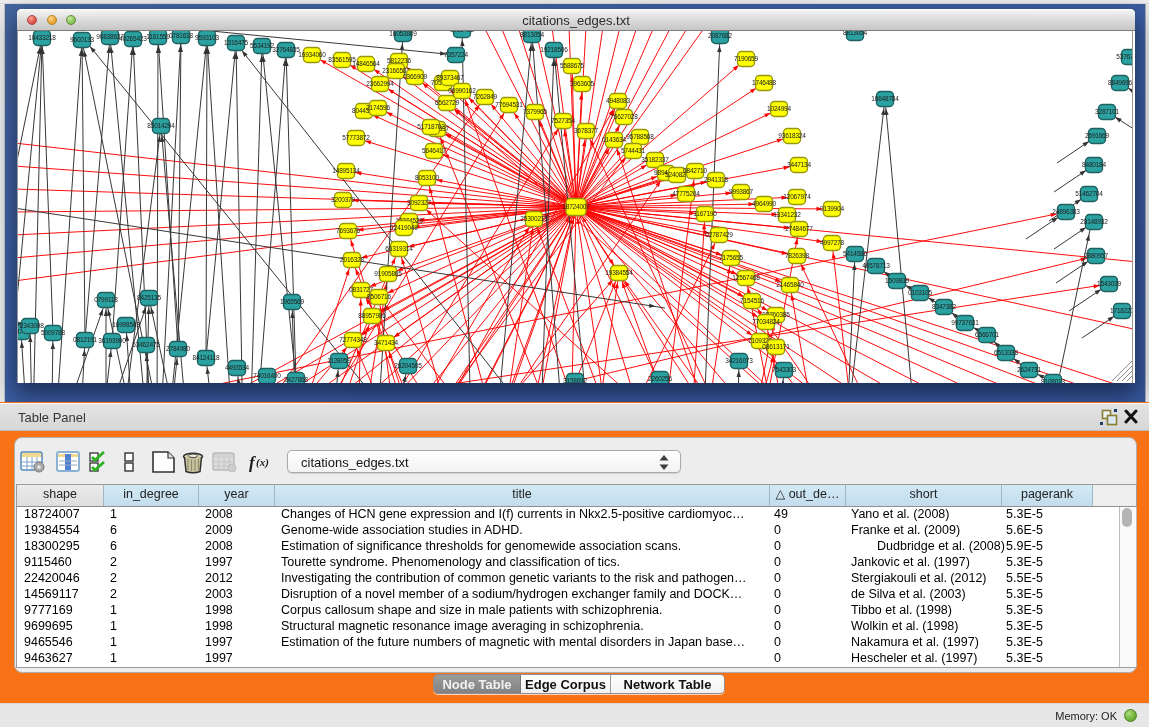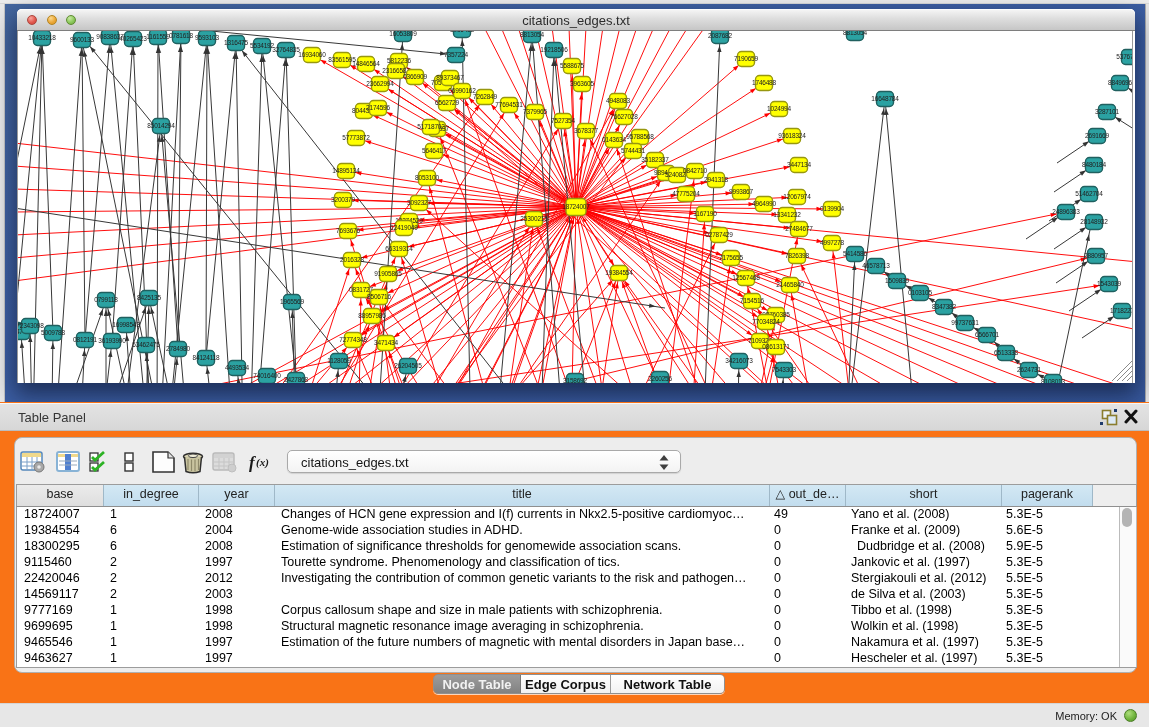--- a/index.html
+++ b/index.html
@@ -873,21 +873,21 @@
     <text x="238" y="17" font-family="Liberation Serif,serif" font-style="italic" font-weight="bold" font-size="11" fill="#1a1a1a">(x)</text>
   </svg>
   <div id="combo">
         <span class="t">citations_edges.txt</span>
     <svg width="12" height="17" style="position:absolute;right:10px;top:3px">
       <polygon points="6,1 10.5,6.5 1.5,6.5" fill="#3f3f3f"></polygon>
       <polygon points="6,16 10.5,10.5 1.5,10.5" fill="#3f3f3f"></polygon>
     </svg>
   </div>
   <div id="thead">
-    <div class="hc" style="left:0px;width:87px;background:linear-gradient(#ebebeb,#dedede)">base</div>
+    <div class="hc" style="left:0px;width:87px;background:linear-gradient(#ebebeb,#dedede)">shape</div>
     <div class="hc" style="left:87px;width:95px">in_degree</div>
     <div class="hc" style="left:182px;width:76px">year</div>
     <div class="hc" style="left:258px;width:495px">title</div>
     <div class="hc" style="left:753px;width:76px">△ out_de…</div>
     <div class="hc" style="left:829px;width:156px">short</div>
     <div class="hc" style="left:985px;width:91px">pagerank</div>
   </div>
   <div id="tbody"></div>
 </div>
 <div class="trow" style="top:506px">
@@ -895,33 +895,33 @@
 <span class="c" style="left:110px">1</span>
 <span class="c" style="left:205px">2008</span>
 <span class="c" style="left:281px">Changes of HCN gene expression and I(f) currents in Nkx2.5-positive cardiomyoc…</span>
 <span class="c" style="left:774px">49</span>
 <span class="c" style="left:851px">Yano et al. (2008)</span>
 <span class="c" style="left:1006px">5.3E-5</span>
 </div>
 <div class="trow" style="top:522px">
 <span class="c" style="left:24px">19384554</span>
 <span class="c" style="left:110px">6</span>
-<span class="c" style="left:205px">2004</span>
+<span class="c" style="left:205px">2009</span>
 <span class="c" style="left:281px">Genome-wide association studies in ADHD.</span>
 <span class="c" style="left:774px">0</span>
 <span class="c" style="left:851px">Franke et al. (2009)</span>
 <span class="c" style="left:1006px">5.6E-5</span>
 </div>
 <div class="trow" style="top:538px">
 <span class="c" style="left:24px">18300295</span>
 <span class="c" style="left:110px">6</span>
 <span class="c" style="left:205px">2008</span>
 <span class="c" style="left:281px">Estimation of significance thresholds for genomewide association scans.</span>
 <span class="c" style="left:774px">0</span>
-<span class="c" style="left:857px">Dudbridge et al. (2008)</span>
+<span class="c" style="left:877px">Dudbridge et al. (2008)</span>
 <span class="c" style="left:1006px">5.9E-5</span>
 </div>
 <div class="trow" style="top:554px">
 <span class="c" style="left:24px">9115460</span>
 <span class="c" style="left:110px">2</span>
 <span class="c" style="left:205px">1997</span>
 <span class="c" style="left:281px">Tourette syndrome. Phenomenology and classification of tics.</span>
 <span class="c" style="left:774px">0</span>
 <span class="c" style="left:851px">Jankovic et al. (1997)</span>
 <span class="c" style="left:1006px">5.3E-5</span>
@@ -932,20 +932,21 @@
 <span class="c" style="left:205px">2012</span>
 <span class="c" style="left:281px">Investigating the contribution of common genetic variants to the risk and pathogen…</span>
 <span class="c" style="left:774px">0</span>
 <span class="c" style="left:851px">Stergiakouli et al. (2012)</span>
 <span class="c" style="left:1006px">5.5E-5</span>
 </div>
 <div class="trow" style="top:586px">
 <span class="c" style="left:24px">14569117</span>
 <span class="c" style="left:110px">2</span>
 <span class="c" style="left:205px">2003</span>
+<span class="c" style="left:281px">Disruption of a novel member of a sodium/hydrogen exchanger family and DOCK…</span>
 <span class="c" style="left:774px">0</span>
 <span class="c" style="left:851px">de Silva et al. (2003)</span>
 <span class="c" style="left:1006px">5.3E-5</span>
 </div>
 <div class="trow" style="top:602px">
 <span class="c" style="left:24px">9777169</span>
 <span class="c" style="left:110px">1</span>
 <span class="c" style="left:205px">1998</span>
 <span class="c" style="left:281px">Corpus callosum shape and size in male patients with schizophrenia.</span>
 <span class="c" style="left:774px">0</span>

